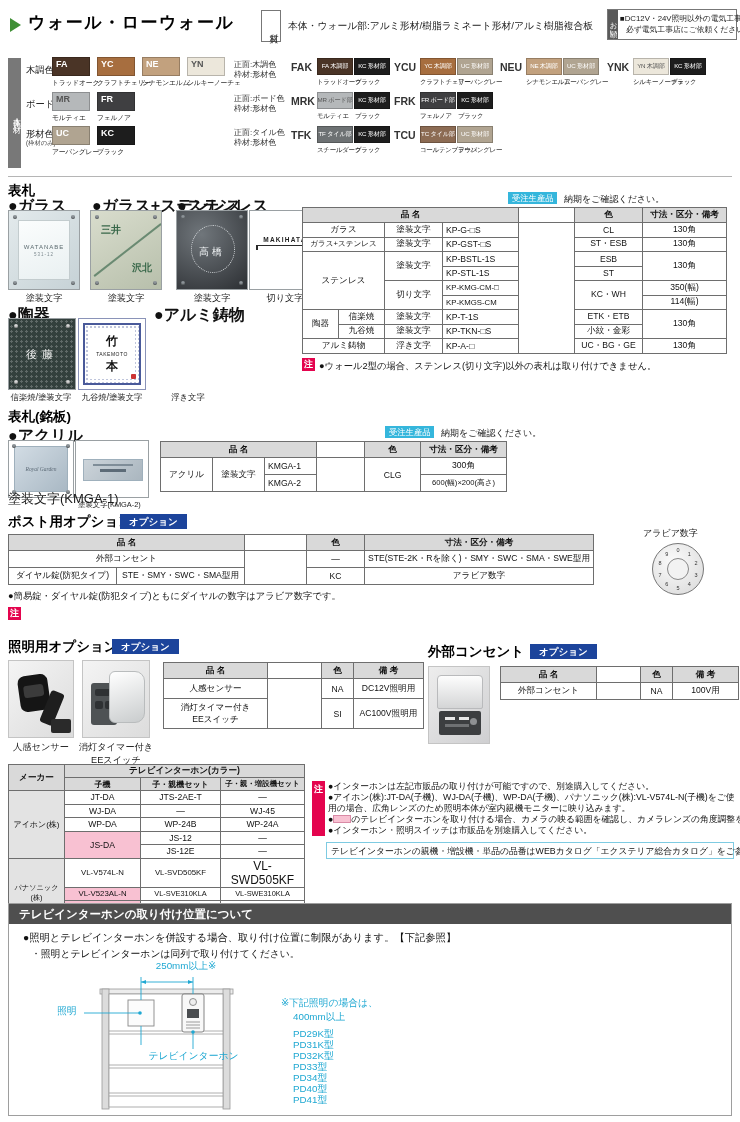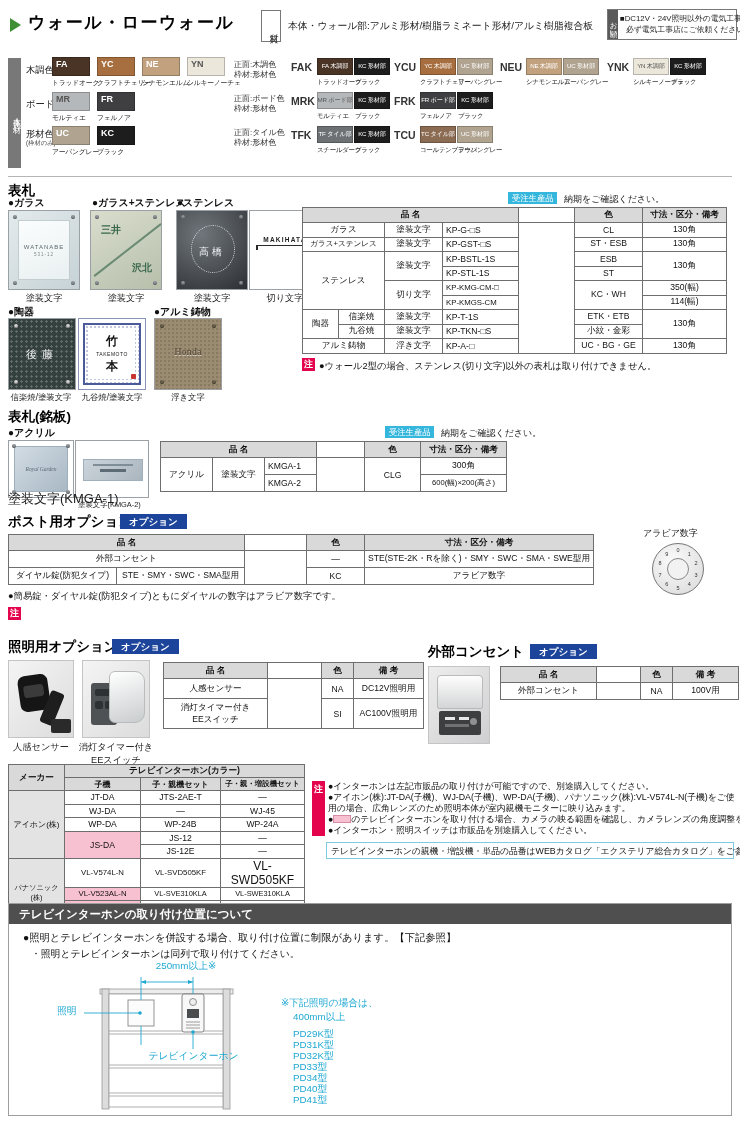--- a/index.html
+++ b/index.html
@@ -1,21 +1,21 @@
 <!DOCTYPE html>
 <html><head>
 <meta charset="utf-8">
 <style>
 *{margin:0;padding:0;box-sizing:border-box}
 body{font-family:"Liberation Sans","DejaVu Sans",sans-serif;background:#fff}
 #page{position:relative;width:740px;height:1122px;background:#fff;overflow:hidden;color:#1a1a1a}
 .a{position:absolute}
 .t{white-space:nowrap}
 .sec-title{font-size:13.5px;font-weight:bold;color:#000;white-space:nowrap}
-.bullet{font-size:10px;font-weight:bold;color:#111;white-space:nowrap}
+.bullet{font-size:16px;font-weight:bold;color:#111;white-space:nowrap}
 .cap{font-size:9.2px;color:#222;text-align:center;white-space:nowrap}
 .note{font-size:9.3px;color:#111;white-space:nowrap}
 .badge-opt{color:#fff;font-size:9.5px;font-weight:bold;padding:2px 9px;line-height:1.2;display:inline-block}
 .badge-order{color:#fff;font-size:8.3px;padding:1.5px 4px;display:inline-block;line-height:1.1}
 .badge-note{color:#fff;width:13px;text-align:center;font-size:9px;font-weight:bold;line-height:13px}
 .vtext{writing-mode:vertical-rl;text-orientation:upright}
 
 .ctable{position:absolute;border-collapse:collapse;table-layout:fixed;background:#fff;border:1px solid #444}
 .ctable th,.ctable td{border:1px solid #6e6e6e;font-size:8.6px;text-align:center;padding:0 2px;overflow:hidden;color:#111}
 .ctable th{background:#d9d9d9;font-weight:bold}
@@ -261,27 +261,20 @@
   <div class="pimg" style="left:78px;top:318px;width:68px;height:72px;background:#fff;border-color:#8a93b8">
     <div style="position:absolute;inset:4px;border:2px solid #4a5a9a;background-image:radial-gradient(rgba(74,90,154,.35) .8px,transparent 1px);background-size:4px 4px"></div>
     <div style="position:absolute;inset:10px;background:#fff;display:flex;flex-direction:column;align-items:center;justify-content:center">
       <div style="font-size:12px;font-weight:bold;color:#111;font-family:'Liberation Serif',serif">竹</div>
       <div style="font-size:5px;letter-spacing:.5px;color:#222;margin:1px 0">TAKEMOTO</div>
       <div style="font-size:12px;font-weight:bold;color:#111;font-family:'Liberation Serif',serif">本</div>
     </div>
     <div style="position:absolute;right:9px;bottom:10px;width:5px;height:5px;background:#c33;border-radius:1px"></div>
   </div>
 
-  <div class="pimg" style="left:154px;top:318px;width:68px;height:72px;background:#9a8b71;background-image:radial-gradient(rgba(0,0,0,.12) 1px,transparent 1.2px);background-size:4px 4px">
-    <div style="position:absolute;left:0;right:0;top:28px;text-align:center;font-size:9.5px;font-weight:bold;color:#61533f;text-shadow:0 1px 0 rgba(255,255,255,.55);font-family:'Liberation Serif',serif">Honda</div>
-    <span class="screw" style="left:5px;top:5px;background:#6c604c"></span>
-      <span class="screw" style="right:5px;top:5px;background:#6c604c"></span>
-      <span class="screw" style="left:5px;bottom:5px;background:#6c604c"></span>
-      <span class="screw" style="right:5px;bottom:5px;background:#6c604c"></span>
-  </div>
   <div class="a cap" style="left:2px;top:392px;width:78px;font-size:8.4px">信楽焼/塗装文字</div>
   <div class="a cap" style="left:76px;top:392px;width:72px;font-size:8.4px">九谷焼/塗装文字</div>
   <div class="a cap" style="left:154px;top:392px;width:68px;font-size:8.4px">浮き文字</div>
 
   <div class="a badge-order" style="left: 508px; top: 192px; background: rgb(53, 182, 220);">受注生産品</div>
   <div class="a t" style="left:564px;top:193px;font-size:9px">納期をご確認ください。</div>
 
   <table class="ctable" style="left:302px;top:207px;width:424px">
     <colgroup>
         <col style="width:36px">

